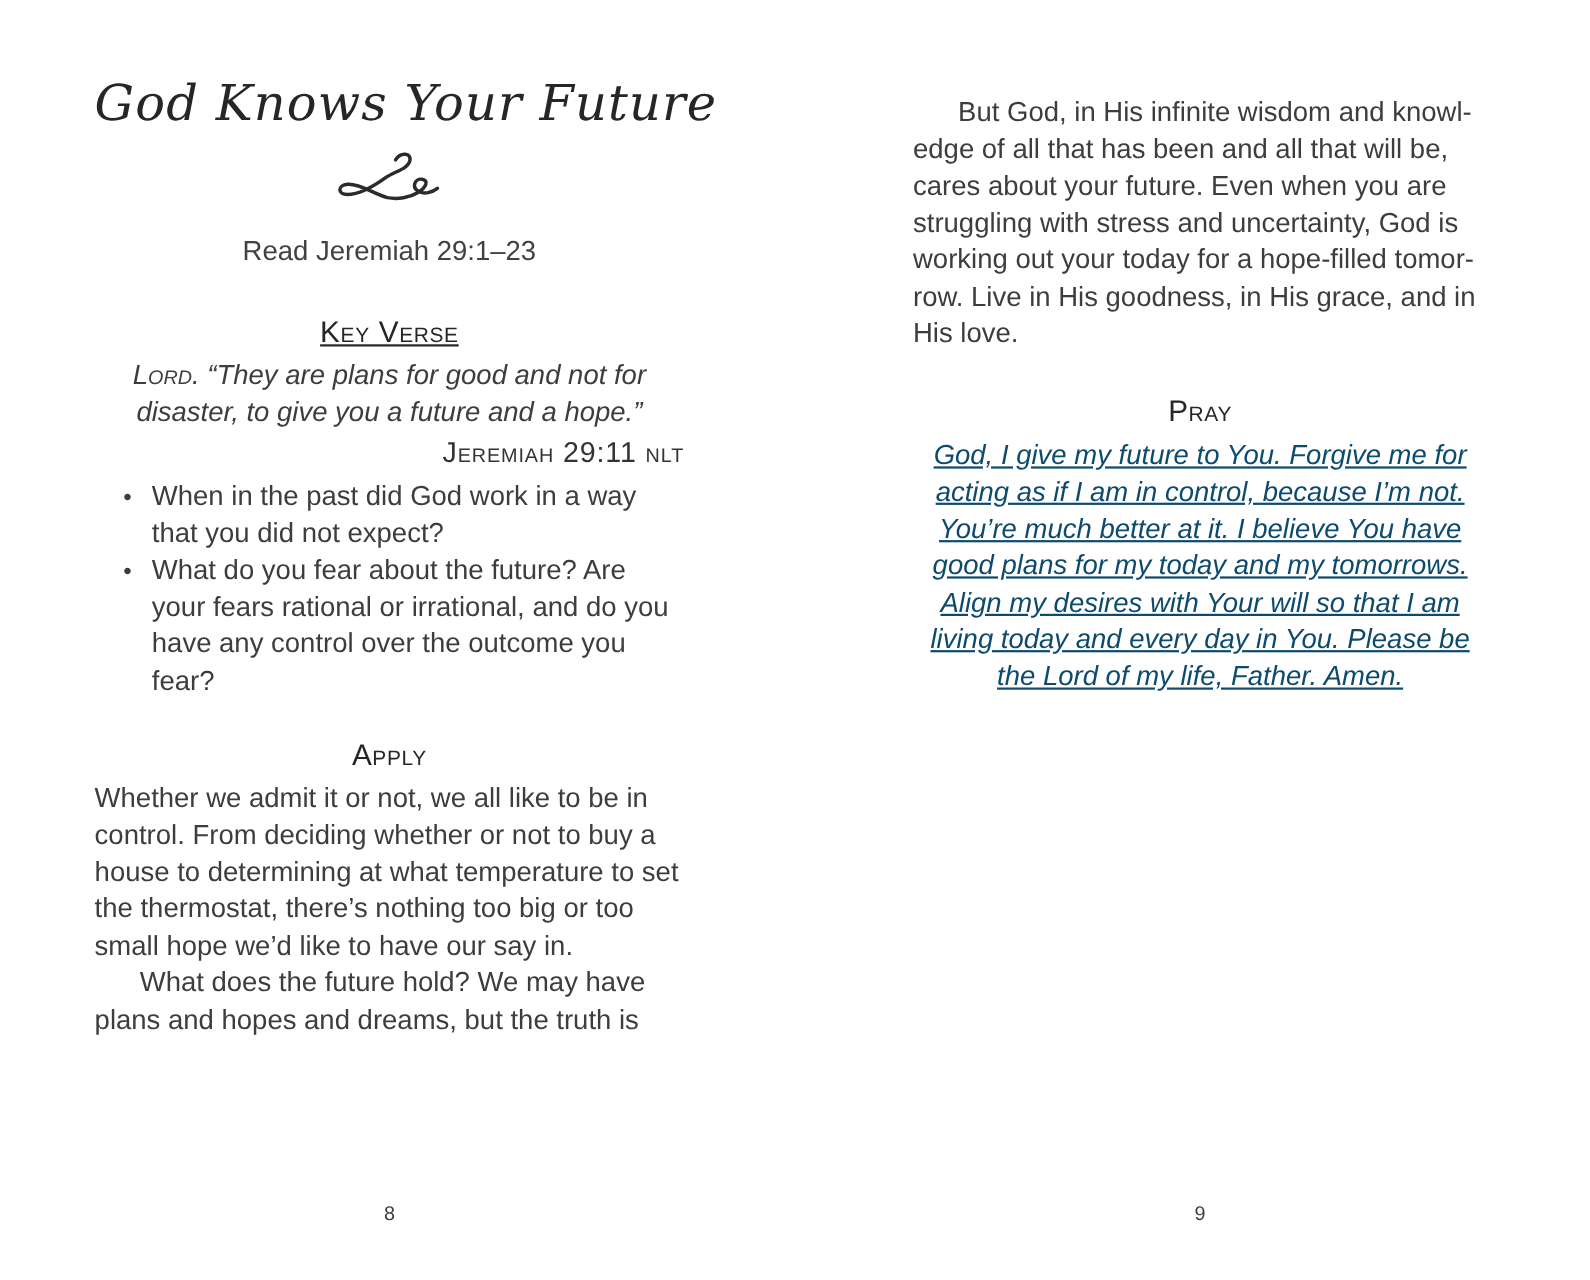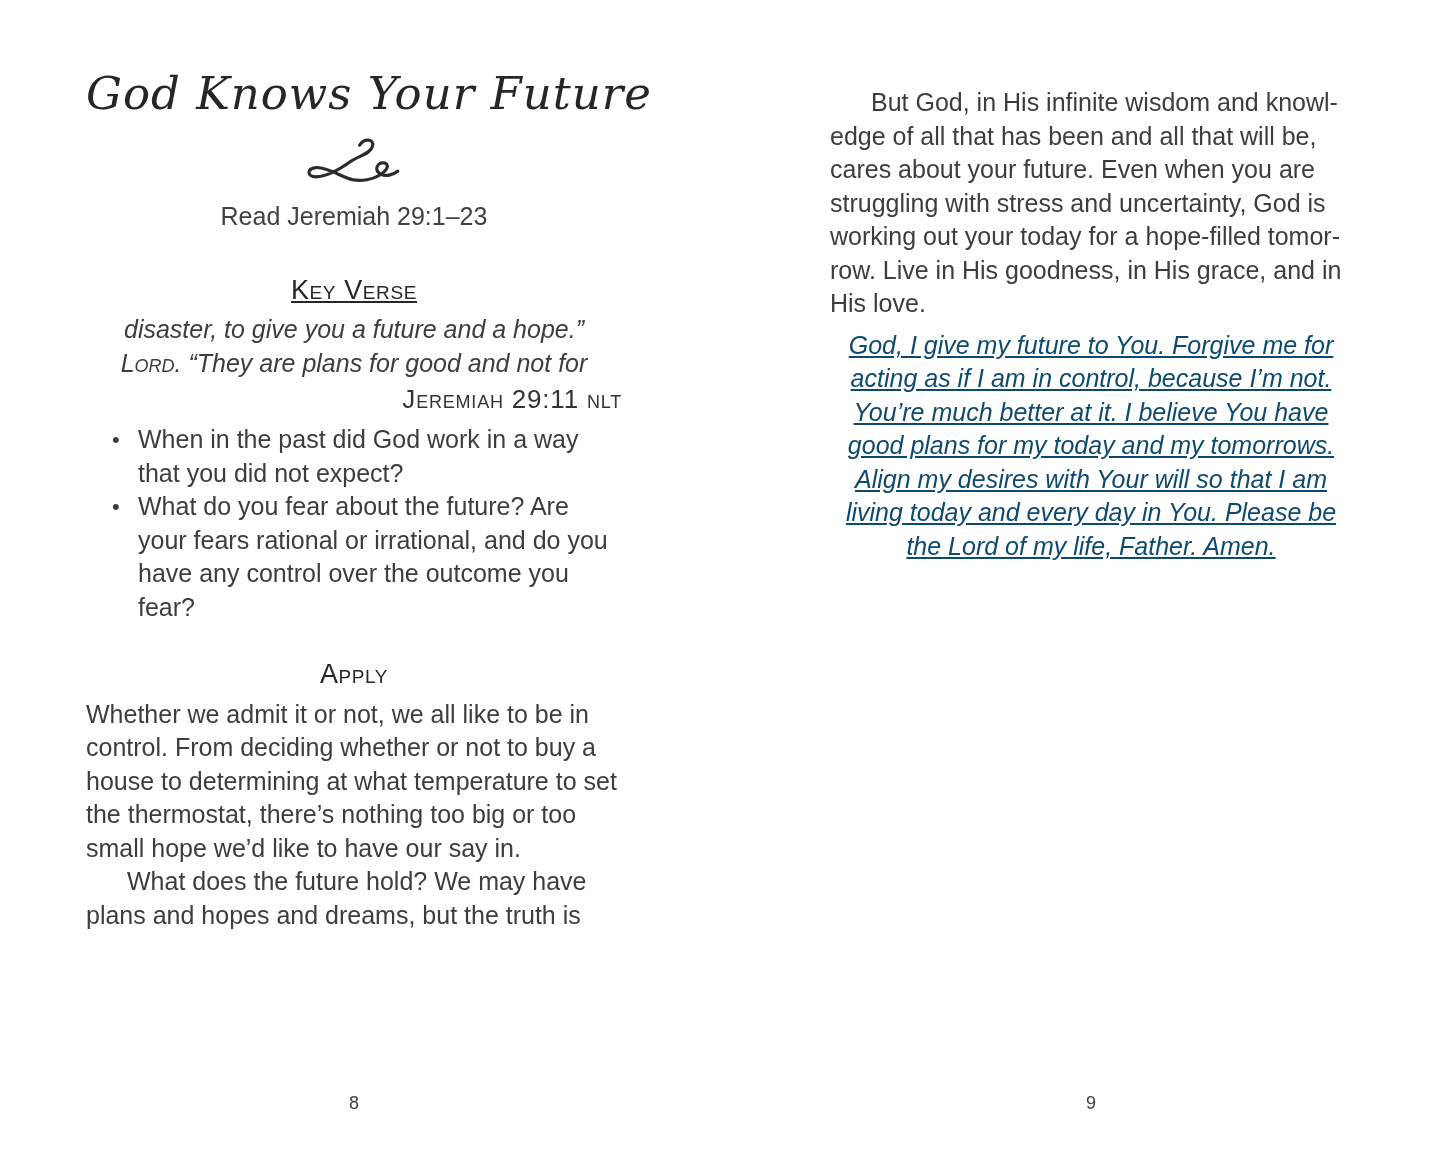--- a/index.html
+++ b/index.html
@@ -31,21 +31,21 @@
     color: #262626;
     white-space: nowrap;
   }
   .flourish {
     display: block;
     margin: 12px auto 0 auto;
     width: 112px;
     height: 52px;
   }
   .reading-line {
-    margin-top: 14px;
+    margin-top: 26px;
     text-align: center;
     font-size: 25px;
     color: #414141;
   }
   .section-heading {
     text-align: center;
     font-variant: small-caps;
     font-size: 27px;
     letter-spacing: 0.6px;
     color: #262626;
@@ -136,22 +136,22 @@
                C 96 37, 99 30, 92 29
                C 85 28, 81 37, 89 41
                C 94 44, 102 42, 107 38" stroke="#2b2b2b" stroke-width="3.4" stroke-linecap="round" stroke-linejoin="round"></path>
     </svg>
 
     <div class="reading-line">Read Jeremiah 29:1–23</div>
 
     <div class="section-heading h-keyverse">Key Verse</div>
 
     <div class="verse-block">
+      <div><span class="sc">Lord</span><span>. “They are plans for good and not for</span></div>
       <div><span>disaster, to give you a future and a hope.”</span></div>
-      <div><span class="sc">Lord</span><span>. “They are plans for good and not for</span></div>
     </div>
 
     <div class="citation">Jeremiah 29:11 nlt</div>
 
 
     <div class="bullet-list">
       <div class="bullet-item">
         <span class="bullet-marker">•</span>
         <span class="bullet-text">When in the past did God work in a way that you did not expect?</span>
       </div>
@@ -181,20 +181,21 @@
 
       <div class="body-par indent-par">But God, in His infinite wisdom and knowl-
 edge of all that has been and all that will be,
 cares about your future. Even when you are
 struggling with stress and uncertainty, God is
 working out your today for a hope-filled tomor-
 row. Live in His goodness, in His grace, and in
 His love.</div>
     </div>
 
+    <div class="section-heading h-pray">Pray</div>
 
     <div class="prayer-block">God, I give my future to You. Forgive me for
 acting as if I am in control, because I’m not.
 You’re much better at it. I believe You have
 good plans for my today and my tomorrows.
 Align my desires with Your will so that I am
 living today and every day in You. Please be
 the Lord of my life, Father. Amen.</div>
 
     <div class="page-number">9</div>

